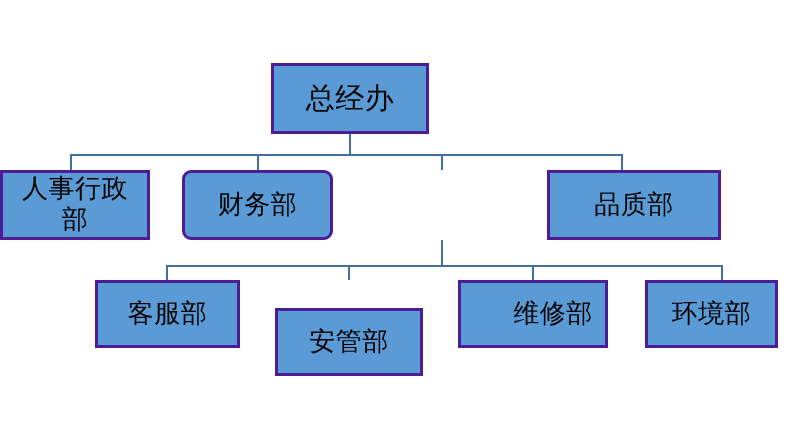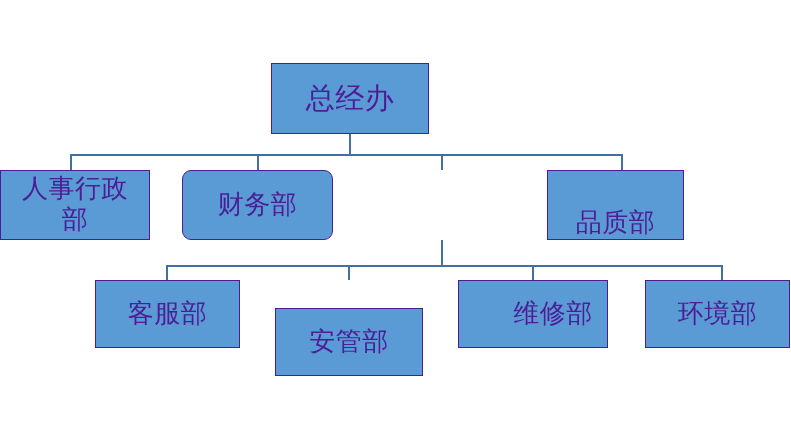--- a/index.html
+++ b/index.html
@@ -17,22 +17,22 @@
     height: 421px;
     background: #ffffff;
     overflow: hidden;
   }
 
   
   .node {
     position: absolute;
     box-sizing: border-box;
     background: #5B9BD5;
-    border: 1px solid #4c1d95;
-    color: #4c1d95;
+    border: 3px solid #4c1d95;
+    color: #000000;
     display: flex;
     align-items: center;
     justify-content: center;
     text-align: center;
     line-height: 1.18;
     font-weight: 400;
     letter-spacing: 0.5px;
     font-family: "Liberation Serif", "DejaVu Serif", serif;
     -webkit-font-smoothing: antialiased;
   }
@@ -71,21 +71,21 @@
   <div class="node" style="left:0px; top:170px; width:150px; height:70px; font-size:26px;">
     <span class="node-label">人事行政
 部</span>
   </div>
 
   <div class="node" style="left:182px; top:170px; width:151px; height:70px; font-size:26px;border-radius:9px;">
     <span class="node-label">财务部</span>
   </div>
 
 
-  <div class="node" style="left:547px; top:170px; width:137px; height:70px; font-size:26px;align-items:flex-end;">
+  <div class="node" style="left:547px; top:170px; width:174px; height:70px; font-size:26px;">
     <span class="node-label">品质部</span>
   </div>
 
   <div class="conn conn-v" style="left:441px; top:240px; height:25px;"></div>
   <div class="conn conn-h" style="left:166px; top:265px; width:557px;"></div>
   <div class="conn conn-v" style="left:166px; top:265px; height:15px;"></div>
   <div class="conn conn-v" style="left:348px; top:265px; height:15px;"></div>
   <div class="conn conn-v" style="left:532px; top:265px; height:15px;"></div>
   <div class="conn conn-v" style="left:721px; top:265px; height:15px;"></div>
 
@@ -94,17 +94,17 @@
   </div>
 
   <div class="node" style="left:275px; top:280px; width:148px; height:68px; font-size:26px;margin-top:28px;">
     <span class="node-label">安管部</span>
   </div>
 
   <div class="node" style="left:458px; top:280px; width:150px; height:68px; font-size:26px;padding-left:40px;">
     <span class="node-label">维修部</span>
   </div>
 
-  <div class="node" style="left:645px; top:280px; width:145px; height:68px; font-size:26px;">
+  <div class="node" style="left:645px; top:280px; width:133px; height:68px; font-size:26px;">
     <span class="node-label">环境部</span>
   </div>
 
 </div>
 
 </body></html>

